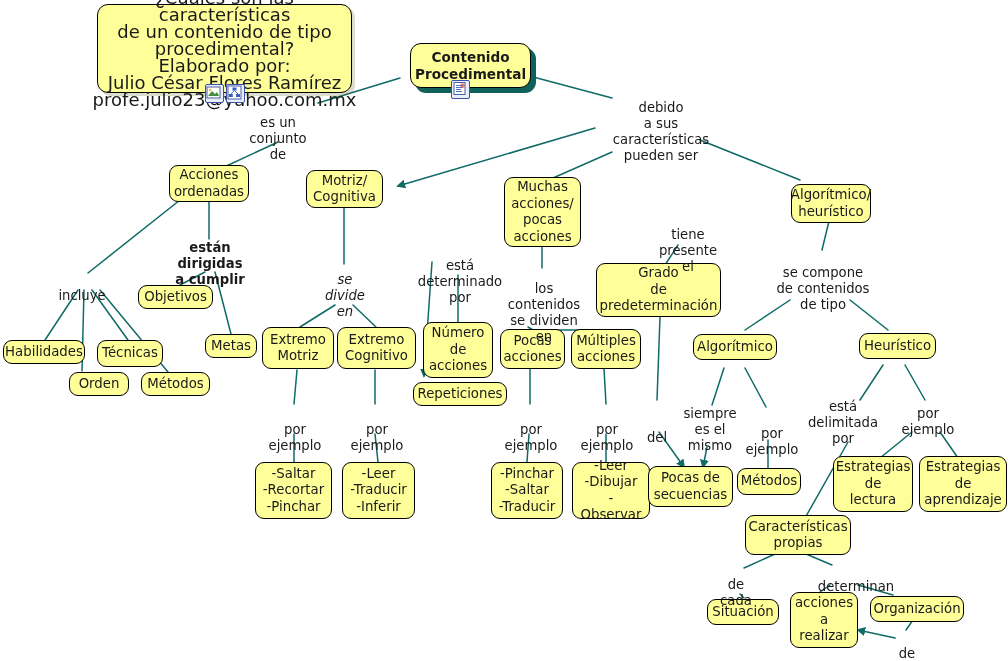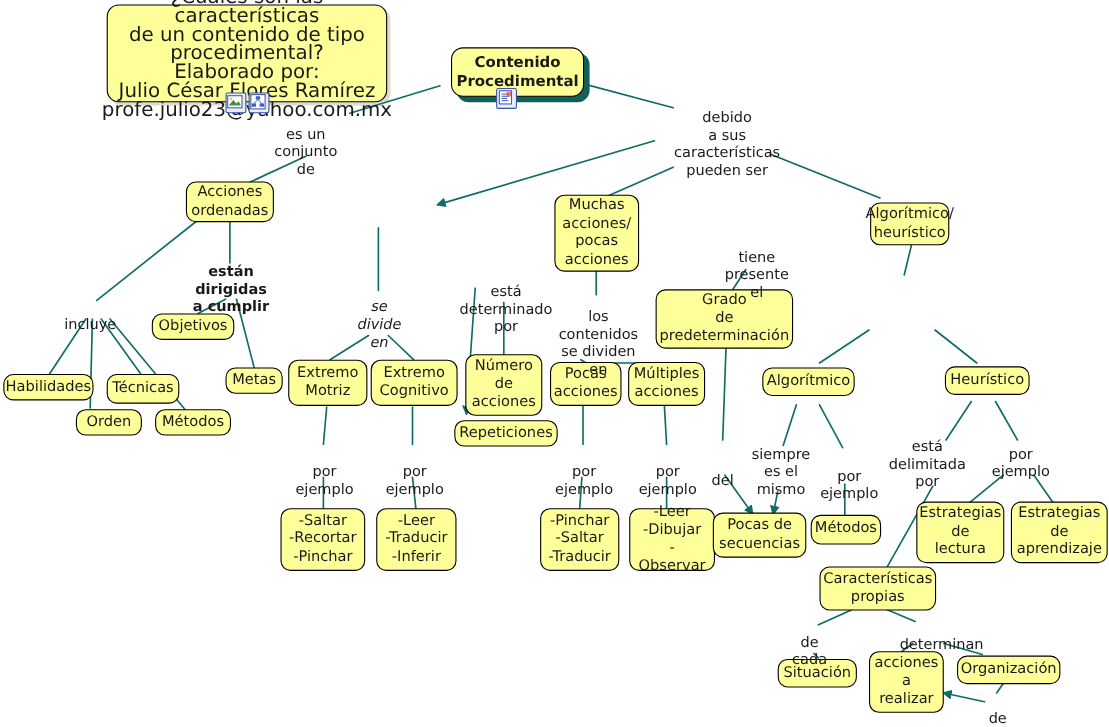--- a/index.html
+++ b/index.html
@@ -277,20 +277,25 @@
   </div>
   <div class="link-label" style="left:677px; top:390px; width:66px;">
     <span>siempre
 es el
 mismo</span>
   </div>
   <div class="link-label" style="left:740px; top:410px; width:64px;">
     <span>por
 ejemplo</span>
   </div>
+  <div class="link-label" style="left:762px; top:249px; width:122px;">
+    <span>se compone
+de contenidos
+de tipo</span>
+  </div>
   <div class="link-label" style="left:802px; top:383px; width:82px;">
     <span>está
 delimitada
 por</span>
   </div>
   <div class="link-label" style="left:896px; top:390px; width:64px;">
     <span>por
 ejemplo</span>
   </div>
   <div class="link-label" style="left:712px; top:561px; width:48px;">
@@ -319,20 +324,24 @@
     <span>Habilidades</span>
   </div>
   <div class="node" style="left:97px; top:340px; width:66px; height:27px;">
     <span>Técnicas</span>
   </div>
   <div class="node" style="left:69px; top:372px; width:60px; height:24px;">
     <span>Orden</span>
   </div>
   <div class="node" style="left:141px; top:372px; width:69px; height:24px;">
     <span>Métodos</span>
+  </div>
+  <div class="node" style="left:306px; top:170px; width:77px; height:38px;">
+    <span>Motriz/
+Cognitiva</span>
   </div>
   <div class="node" style="left:262px; top:327px; width:72px; height:42px;">
     <span>Extremo
 Motriz</span>
   </div>
   <div class="node" style="left:337px; top:327px; width:79px; height:42px;">
     <span>Extremo
 Cognitivo</span>
   </div>
   <div class="node" style="left:255px; top:462px; width:77px; height:57px;">
@@ -379,21 +388,21 @@
   </div>
   <div class="node" style="left:596px; top:263px; width:125px; height:54px;">
     <span>Grado
 de
 predeterminación</span>
   </div>
   <div class="node" style="left:648px; top:466px; width:85px; height:41px;">
     <span>Pocas de
 secuencias</span>
   </div>
-  <div class="node" style="left:791px; top:184px; width:72px; height:39px;">
+  <div class="node" style="left:791px; top:184px; width:80px; height:39px;">
     <span>Algorítmico/
 heurístico</span>
   </div>
   <div class="node" style="left:693px; top:334px; width:84px; height:26px;">
     <span>Algorítmico</span>
   </div>
   <div class="node" style="left:737px; top:468px; width:64px; height:27px;">
     <span>Métodos</span>
   </div>
   <div class="node" style="left:859px; top:333px; width:77px; height:26px;">

